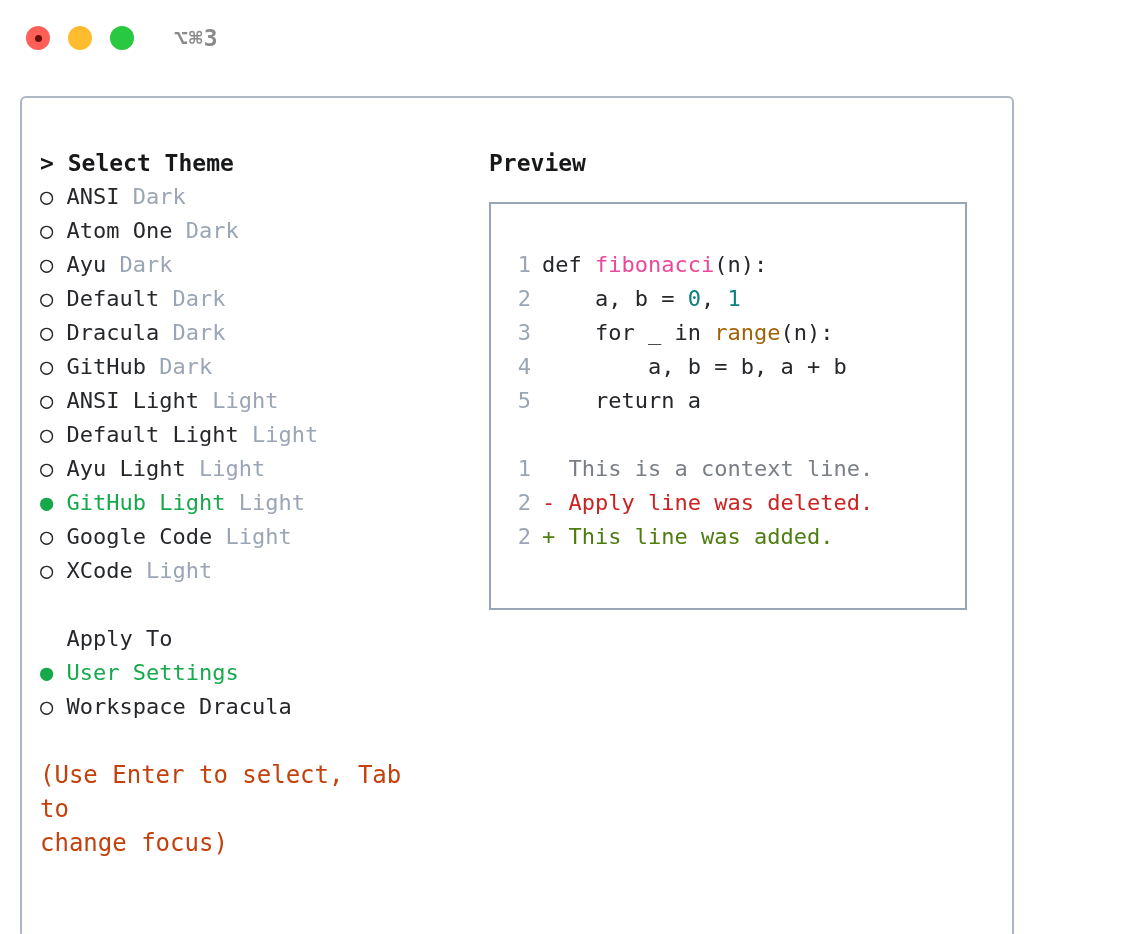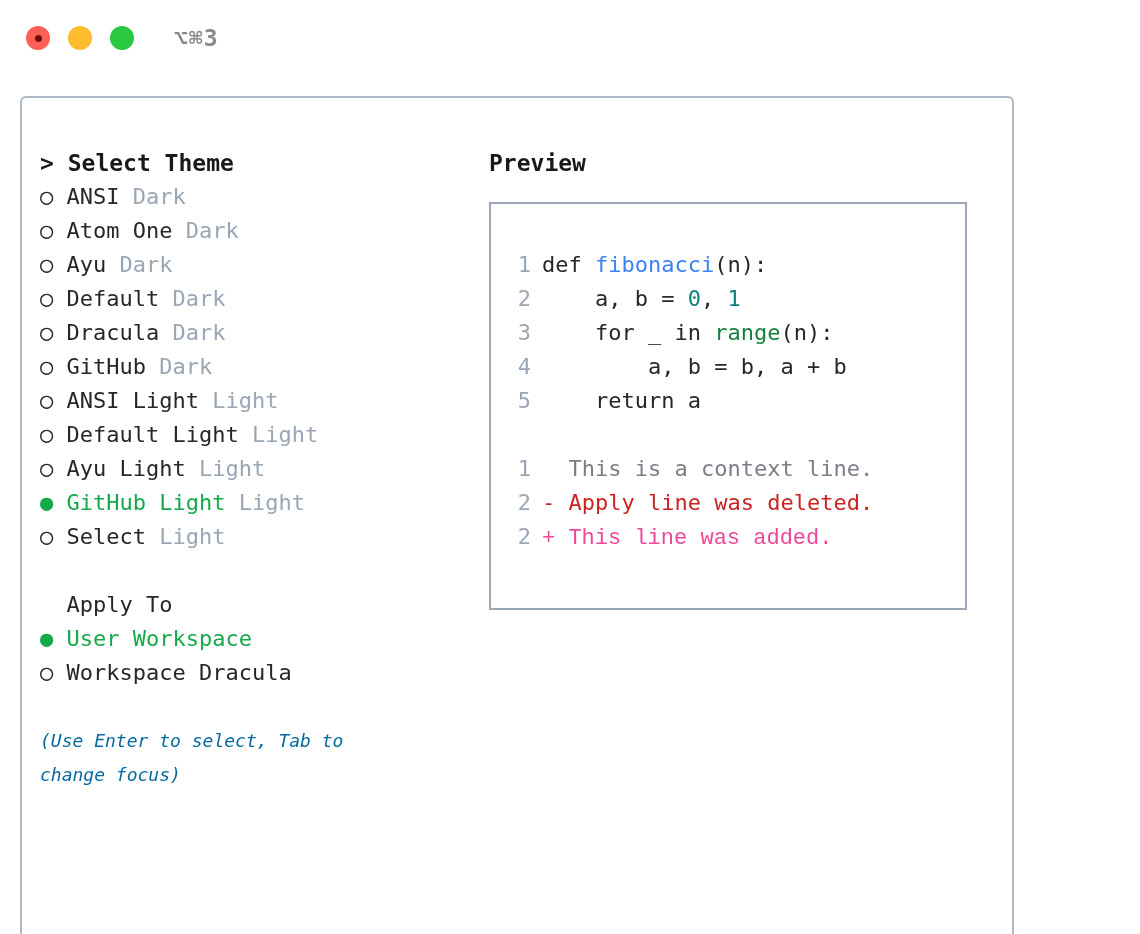--- a/index.html
+++ b/index.html
@@ -94,25 +94,24 @@
     color: #25272b;
     white-space: pre;
     display: block;
   }
   .bullet { color: #25272b; }
   .row.selected .bullet,
   .row.selected .label { color: #16a94b; }
   .tag { color: #9aa5b5; margin-top: 36px; }
   .spacer { height: 34px; }
   .help {
-    font-size: 18px;
-    line-height: 34px;
-    color: #0369a1;
+    font-size: 24px;
+    line-height: 34px;
+    color: #c2410c;
     width: 400px;
-    font-style: italic;
   }
 
   
   .preview-title {
     font-size: 23px;
     font-weight: 700;
     color: #17181a;
     line-height: 34px;
     margin-bottom: 22px;
     white-space: pre;
@@ -130,27 +129,27 @@
     white-space: pre;
     color: #25272b;
   }
   .ln {
     color: #9aa5b5;
     display: inline-block;
     width: 22px;
     text-align: right;
     margin-right: 11px;
   }
-  .tok-fn   { color: #3b82f6; margin-top: 44px; }
+  .tok-fn   { color: #ec4899; margin-top: 44px; }
   .tok-num  { color: #0d8080; }
-  .tok-call { color: #15803d; }
+  .tok-call { color: #a16207; }
   .diff-gap { height: 34px; }
   .diff-ctx { color: #7a7f87; }
   .diff-del { color: #cc2222; }
-  .diff-add { color: #ec4899; font-family: Liberation Mono, monospace; }
+  .diff-add { color: #4d7c0f; }
 </style>
 </head>
 <body>
 
 <div class="window">
 
   <div class="titlebar">
     <div class="lights">
       <span class="light red"></span>
       <span class="light yellow"></span>
@@ -169,29 +168,30 @@
           <div class="row"><span class="bullet">○ </span><span class="label">ANSI </span><span class="tag">Dark</span></div>
           <div class="row"><span class="bullet">○ </span><span class="label">Atom One </span><span class="tag">Dark</span></div>
           <div class="row"><span class="bullet">○ </span><span class="label">Ayu </span><span class="tag">Dark</span></div>
           <div class="row"><span class="bullet">○ </span><span class="label">Default </span><span class="tag">Dark</span></div>
           <div class="row"><span class="bullet">○ </span><span class="label">Dracula </span><span class="tag">Dark</span></div>
           <div class="row"><span class="bullet">○ </span><span class="label">GitHub </span><span class="tag">Dark</span></div>
           <div class="row"><span class="bullet">○ </span><span class="label">ANSI Light </span><span class="tag">Light</span></div>
           <div class="row"><span class="bullet">○ </span><span class="label">Default Light </span><span class="tag">Light</span></div>
           <div class="row"><span class="bullet">○ </span><span class="label">Ayu Light </span><span class="tag">Light</span></div>
           <div class="row selected"><span class="bullet">● </span><span class="label">GitHub Light </span><span class="tag">Light</span></div>
-          <div class="row"><span class="bullet">○ </span><span class="label">Select </span><span class="tag">Light</span></div>
+          <div class="row"><span class="bullet">○ </span><span class="label">Google Code </span><span class="tag">Light</span></div>
+          <div class="row"><span class="bullet">○ </span><span class="label">XCode </span><span class="tag">Light</span></div>
         </div>
 
       <div class="spacer"></div>
 
       <div class="row">  Apply To</div>
 
       <div id="apply-list">
-          <div class="row selected"><span class="bullet">● </span><span class="label">User Workspace</span></div>
+          <div class="row selected"><span class="bullet">● </span><span class="label">User Settings</span></div>
           <div class="row"><span class="bullet">○ </span><span class="label">Workspace Dracula</span></div>
         </div>
 
       <div class="spacer"></div>
 
       <div class="help">
         <div>(Use Enter to select, Tab to</div>
         <div>change focus)</div>
       </div>
     </div>

